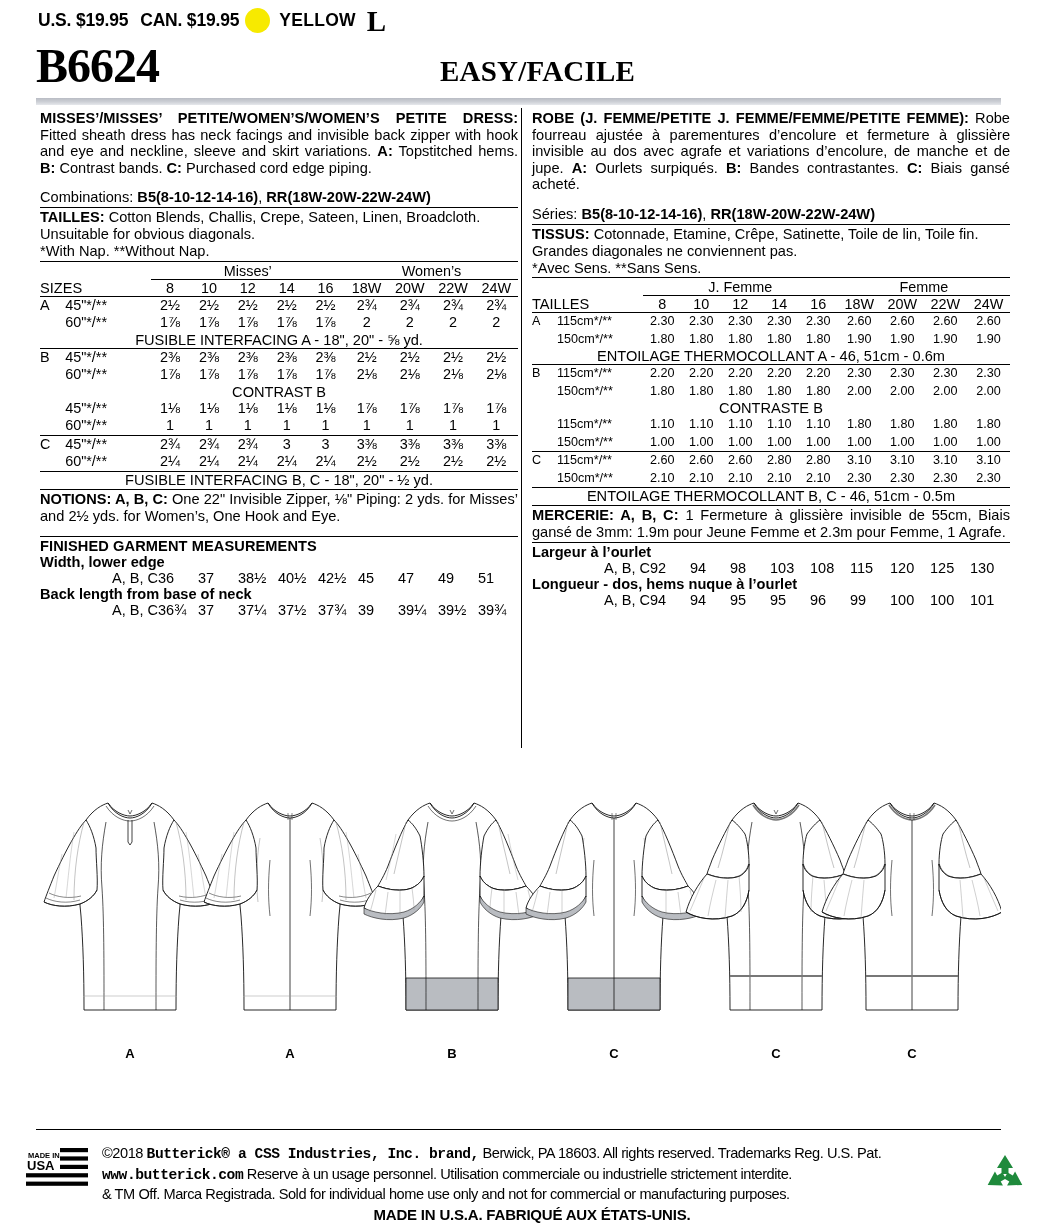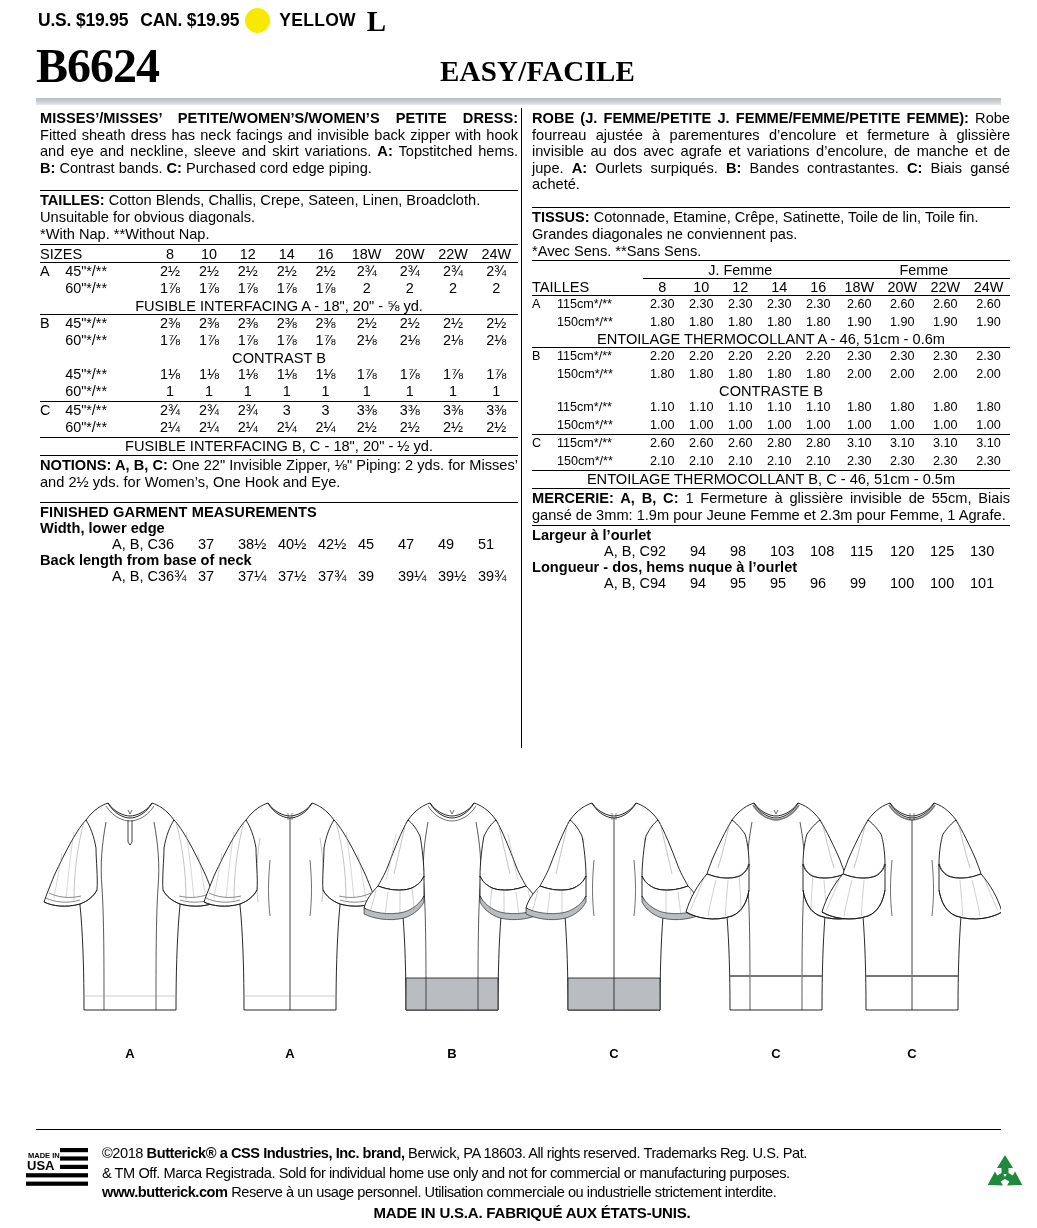--- a/index.html
+++ b/index.html
@@ -107,21 +107,21 @@
     border-top:1px solid #000;
   }
   .footer { position:absolute; left:20px; top:1138px; width:1010px; height:86px; }
   .flag { position:absolute; left:6px; top:10px; width:62px; height:42px; }
   .foot-text {
     position:absolute; left:82px; top:6px; width:860px;
     font-family:"Liberation Sans", sans-serif;
     font-size:14.6px; line-height:19.5px;
     letter-spacing:-0.45px;
   }
-  .foot-text b { font-weight:bold; }
+  .foot-text b { font-weight:bold;font-family:Liberation Mono, monospace; }
   .foot-center { text-align:center; font-weight:bold; font-size:15px; letter-spacing:-0.2px; }
   .recycle { position:absolute; left:962px; top:14px; width:46px; height:46px; }
 </style>
 </head>
 <body>
 
 <div class="page">
 
   <div class="pricebar">
     <span class="price-txt">U.S. $19.95</span>
@@ -139,31 +139,40 @@
 
   <div class="col col-left">
 
     <div class="desc">
       <b>MISSES’/MISSES’  PETITE/WOMEN’S/WOMEN’S  PETITE</b>
       <b>DRESS:</b><span> Fitted sheath dress has neck facings and invisible back zipper with hook and eye and neckline, sleeve and skirt variations. </span><b>A:</b><span> Topstitched hems. </span><b>B:</b><span> Contrast bands. </span><b>C:</b><span> Purchased cord edge piping.</span>
     </div>
 
     <div class="spacer-sm"></div>
 
+    <div class="combos">
+      <span>Combinations: </span><b>B5(8-10-12-14-16)</b><span>, </span><b>RR(18W-20W-22W-24W)</b>
+    </div>
     <div class="rule"></div>
 
     <div class="fabrics">
       <b>TAILLES:</b><span> Cotton Blends, Challis, Crepe, Sateen, Linen, Broadcloth.</span>
     </div>
     <div class="napline">Unsuitable for obvious diagonals.</div>
     <div class="napline">*With Nap. **Without Nap.</div>
     <div class="rule"></div>
 
     <table class="yard">
       <tbody>
+          <tr>
+        <td class="lbl-col"></td>
+        <td class="wid-col"></td>
+        <td class="grp-head grp-underline" colspan="5">Misses’</td>
+        <td class="grp-head grp-underline" colspan="4">Women’s</td>
+      </tr>
       <tr class="sizerow">
         <td class="lbl-col sizes-label" colspan="2">SIZES</td>
         <td class="num-col">8</td>
         <td class="num-col">10</td>
         <td class="num-col">12</td>
         <td class="num-col">14</td>
         <td class="num-col">16</td>
         <td class="numW-col">18W</td>
         <td class="numW-col">20W</td>
         <td class="numW-col">22W</td>
@@ -335,20 +344,23 @@
 
   <div class="col col-right">
 
     <div class="desc">
       <b>ROBE (J. FEMME/PETITE J. FEMME/FEMME/PETITE</b>
       <b>FEMME):</b><span> Robe fourreau ajustée à parementures d’encolure et fermeture à glissière invisible au dos avec agrafe et variations d’encolure, de manche et de jupe. </span><b>A:</b><span> Ourlets surpiqués. </span><b>B:</b><span> Bandes contrastantes. </span><b>C:</b><span> Biais gansé acheté.</span>
     </div>
 
     <div class="spacer-sm"></div>
 
+    <div class="combos">
+      <span>Séries: </span><b>B5(8-10-12-14-16)</b><span>, </span><b>RR(18W-20W-22W-24W)</b>
+    </div>
     <div class="rule"></div>
 
     <div class="fabrics">
       <b>TISSUS:</b><span> Cotonnade, Etamine, Crêpe, Satinette, Toile de lin, Toile fin.</span>
     </div>
     <div class="napline">Grandes diagonales ne conviennent pas.</div>
     <div class="napline">*Avec Sens. **Sans Sens.</div>
     <div class="rule"></div>
 
     <table class="yard">
@@ -784,22 +796,22 @@
         <rect x="0" y="25.2" width="62" height="4.2"></rect>
         <rect x="0" y="33.6" width="62" height="4.2"></rect>
       </g>
       <rect x="0" y="0" width="34" height="25" fill="#fff"></rect>
       <text x="2" y="10" font-family="Liberation Sans, sans-serif" font-size="7.5" font-weight="bold" fill="#000">MADE IN</text>
       <text x="1" y="22" font-family="Liberation Sans, sans-serif" font-size="13" font-weight="bold" fill="#000">USA</text>
     </svg>
 
     <div class="foot-text">
       <div><span>©2018 </span><b>Butterick® a CSS Industries, Inc. brand,</b><span> Berwick, PA 18603. All rights reserved. Trademarks Reg. U.S. Pat.</span></div>
+      <div><b>www.butterick.com</b><span>  Reserve à un usage personnel. Utilisation commerciale ou industrielle strictement interdite.</span></div>
       <div>&amp; TM Off. Marca Registrada. Sold for individual home use only and not for commercial or manufacturing purposes.</div>
-      <div><b>www.butterick.com</b><span>  Reserve à un usage personnel. Utilisation commerciale ou industrielle strictement interdite.</span></div>
       <div class="foot-center">MADE IN U.S.A.  FABRIQUÉ AUX ÉTATS-UNIS.</div>
     </div>
 
     <svg class="recycle" viewBox="0 0 46 46">
       <g fill="#1f8a3c">
         <path d="M23 3 L31 16 L26.5 16 L26.5 22 L19.5 22 L19.5 16 L15 16 Z" transform="rotate(0 23 23)"></path>
         <path d="M23 3 L31 16 L26.5 16 L26.5 22 L19.5 22 L19.5 16 L15 16 Z" transform="rotate(120 23 23)"></path>
         <path d="M23 3 L31 16 L26.5 16 L26.5 22 L19.5 22 L19.5 16 L15 16 Z" transform="rotate(240 23 23)"></path>
       </g>
     </svg>

